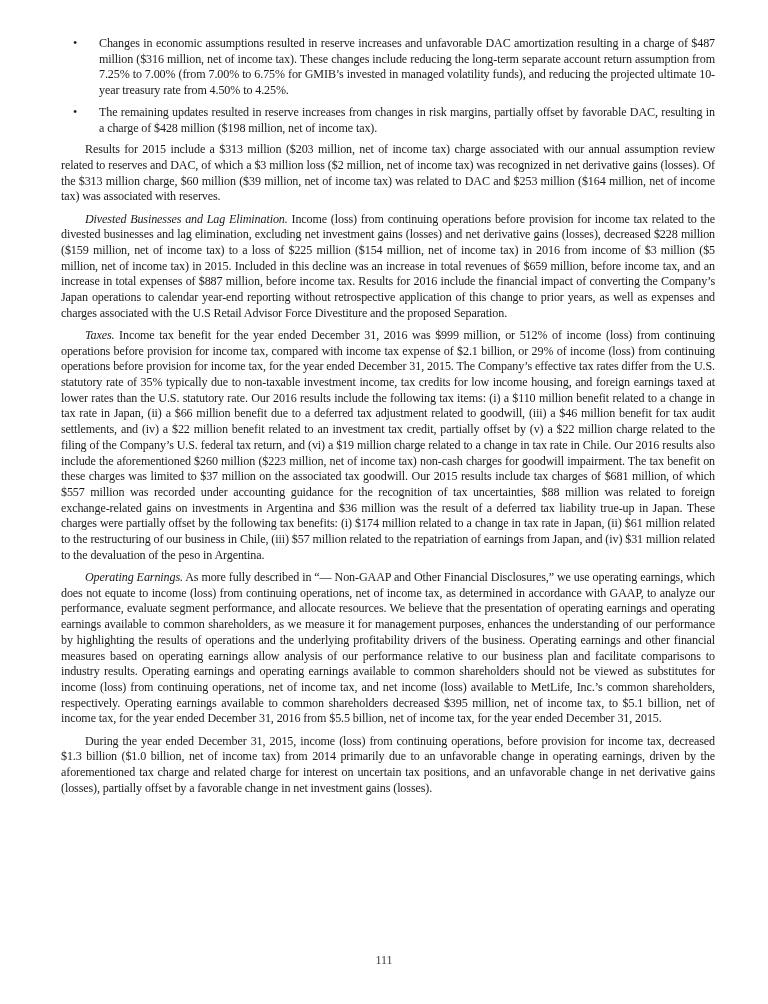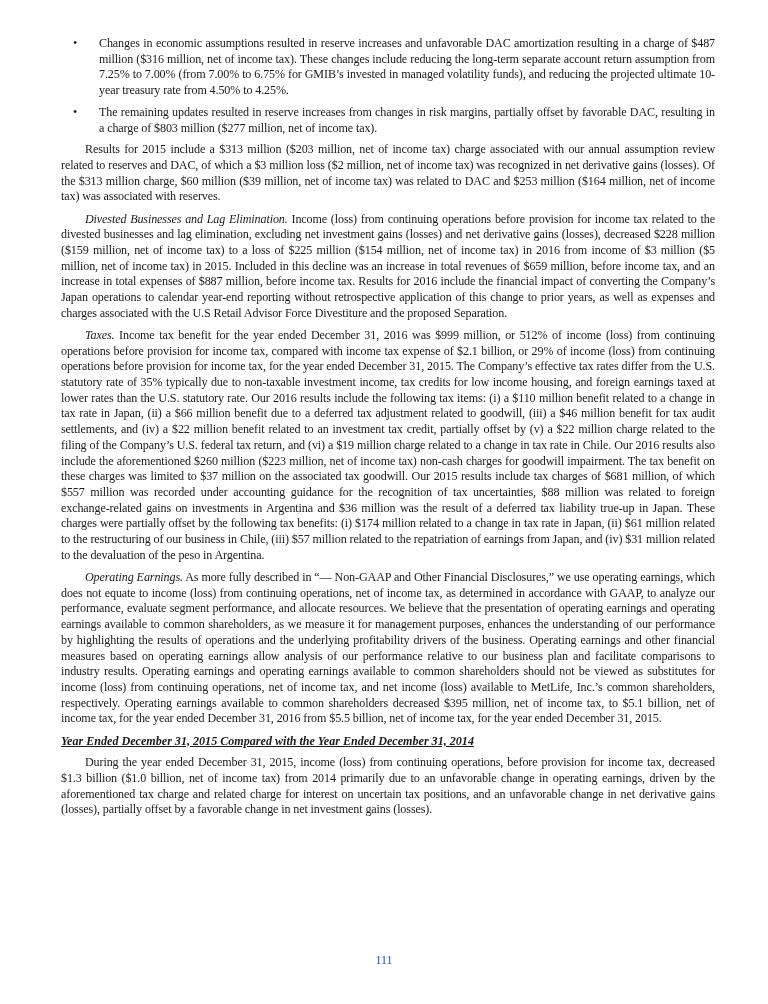--- a/index.html
+++ b/index.html
@@ -15,48 +15,47 @@
   .bullet { position: relative; padding-left: 38px; margin-bottom: 6px; }
   .bullet .dot { position: absolute; left: 12px; top: 0; }
   p.para { text-indent: 24px; margin-bottom: 6.5px; font-family: Liberation Serif, serif; }
   .lead { font-style: italic; }
   .heading {
     font-size: 12.1px; line-height: 15.7px; font-weight: bold; font-style: italic;
     text-decoration: underline; margin: 3px 0 6px 0;
   }
   .page-number {
     position: absolute; left: 0; width: 768px; top: 953px; text-align: center;
-    font-size: 12px; color: #1d4ed8;
+    font-size: 12px; color: #404040;
   }
 </style>
 </head>
 <body>
 
 <div class="page">
   <div class="bullet">
     <span class="dot">•</span>
     <span>Changes in economic assumptions resulted in reserve increases and unfavorable DAC amortization resulting in a charge of $487 million ($316 million, net of income tax). These changes include reducing the long-term separate account return assumption from 7.25% to 7.00% (from 7.00% to 6.75% for GMIB’s invested in managed volatility funds), and reducing the projected ultimate 10-year treasury rate from 4.50% to 4.25%.</span>
   </div>
   <div class="bullet">
     <span class="dot">•</span>
-    <span>The remaining updates resulted in reserve increases from changes in risk margins, partially offset by favorable DAC, resulting in a charge of $803 million ($277 million, net of income tax).</span>
+    <span>The remaining updates resulted in reserve increases from changes in risk margins, partially offset by favorable DAC, resulting in a charge of $428 million ($198 million, net of income tax).</span>
   </div>
 
   <p class="para">Results for 2015 include a $313 million ($203 million, net of income tax) charge associated with our annual assumption review related to reserves and DAC, of which a $3 million loss ($2 million, net of income tax) was recognized in net derivative gains (losses). Of the $313 million charge, $60 million ($39 million, net of income tax) was related to DAC and $253 million ($164 million, net of income tax) was associated with reserves.</p>
 
   <p class="para">
     <span class="lead">Divested Businesses and Lag Elimination.</span><span> Income (loss) from continuing operations before provision for income tax related to the divested businesses and lag elimination, excluding net investment gains (losses) and net derivative gains (losses), decreased $228 million ($159 million, net of income tax) to a loss of $225 million ($154 million, net of income tax) in 2016 from income of $3 million ($5 million, net of income tax) in 2015. Included in this decline was an increase in total revenues of $659 million, before income tax, and an increase in total expenses of $887 million, before income tax. Results for 2016 include the financial impact of converting the Company’s Japan operations to calendar year-end reporting without retrospective application of this change to prior years, as well as expenses and charges associated with the U.S Retail Advisor Force Divestiture and the proposed Separation.</span>
   </p>
 
   <p class="para">
     <span class="lead">Taxes.</span><span> Income tax benefit for the year ended December 31, 2016 was $999 million, or 512% of income (loss) from continuing operations before provision for income tax, compared with income tax expense of $2.1 billion, or 29% of income (loss) from continuing operations before provision for income tax, for the year ended December 31, 2015. The Company’s effective tax rates differ from the U.S. statutory rate of 35% typically due to non-taxable investment income, tax credits for low income housing, and foreign earnings taxed at lower rates than the U.S. statutory rate. Our 2016 results include the following tax items: (i) a $110 million benefit related to a change in tax rate in Japan, (ii) a $66 million benefit due to a deferred tax adjustment related to goodwill, (iii) a $46 million benefit for tax audit settlements, and (iv) a $22 million benefit related to an investment tax credit, partially offset by (v) a $22 million charge related to the filing of the Company’s U.S. federal tax return, and (vi) a $19 million charge related to a change in tax rate in Chile. Our 2016 results also include the aforementioned $260 million ($223 million, net of income tax) non-cash charges for goodwill impairment. The tax benefit on these charges was limited to $37 million on the associated tax goodwill. Our 2015 results include tax charges of $681 million, of which $557 million was recorded under accounting guidance for the recognition of tax uncertainties, $88 million was related to foreign exchange-related gains on investments in Argentina and $36 million was the result of a deferred tax liability true-up in Japan. These charges were partially offset by the following tax benefits: (i) $174 million related to a change in tax rate in Japan, (ii) $61 million related to the restructuring of our business in Chile, (iii) $57 million related to the repatriation of earnings from Japan, and (iv) $31 million related to the devaluation of the peso in Argentina.</span>
   </p>
 
   <p class="para">
     <span class="lead">Operating Earnings.</span><span> As more fully described in “— Non-GAAP and Other Financial Disclosures,” we use operating earnings, which does not equate to income (loss) from continuing operations, net of income tax, as determined in accordance with GAAP, to analyze our performance, evaluate segment performance, and allocate resources. We believe that the presentation of operating earnings and operating earnings available to common shareholders, as we measure it for management purposes, enhances the understanding of our performance by highlighting the results of operations and the underlying profitability drivers of the business. Operating earnings and other financial measures based on operating earnings allow analysis of our performance relative to our business plan and facilitate comparisons to industry results. Operating earnings and operating earnings available to common shareholders should not be viewed as substitutes for income (loss) from continuing operations, net of income tax, and net income (loss) available to MetLife, Inc.’s common shareholders, respectively. Operating earnings available to common shareholders decreased $395 million, net of income tax, to $5.1 billion, net of income tax, for the year ended December 31, 2016 from $5.5 billion, net of income tax, for the year ended December 31, 2015.</span>
   </p>
 
-  <div class="heading">Year Ended December 31, 2015 Compared with the Year Ended December 31, 2014</div>
 
   <p class="para">During the year ended December 31, 2015, income (loss) from continuing operations, before provision for income tax, decreased $1.3 billion ($1.0 billion, net of income tax) from 2014 primarily due to an unfavorable change in operating earnings, driven by the aforementioned tax charge and related charge for interest on uncertain tax positions, and an unfavorable change in net derivative gains (losses), partially offset by a favorable change in net investment gains (losses).</p>
 </div>
 
 <div class="page-number">111</div>
 
 </body></html>

